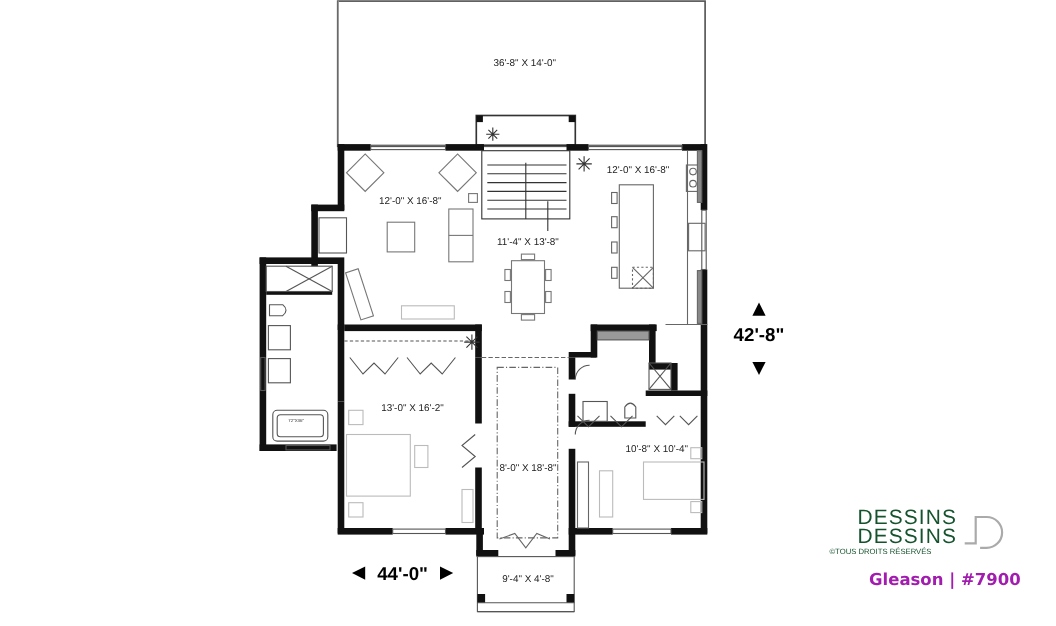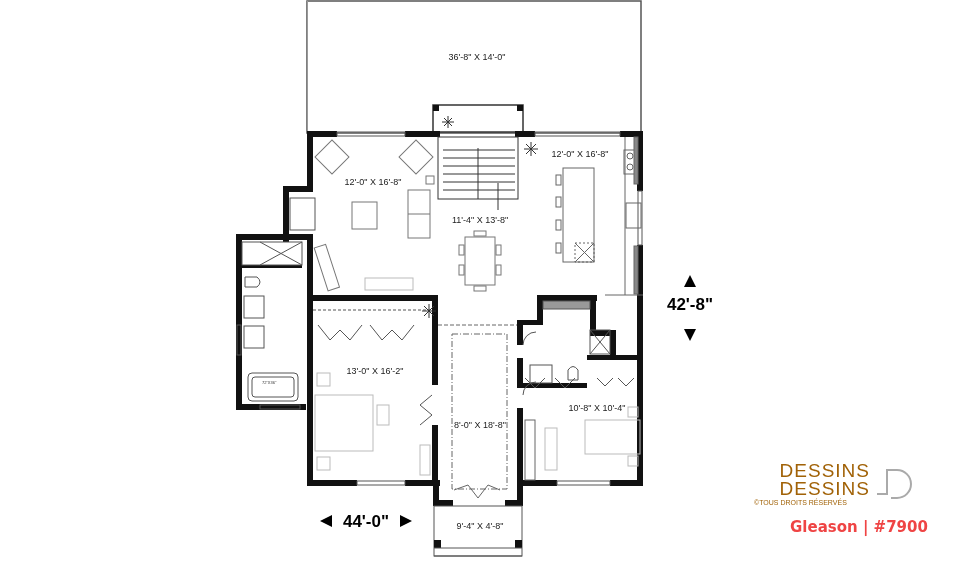--- a/index.html
+++ b/index.html
@@ -1,25 +1,25 @@
 <!DOCTYPE html>
 <html><head>
 <meta charset="utf-8">
 <style>
   html, body { margin:0; padding:0; background:#ffffff; }
   body { width:960px; height:569px; position:relative; overflow:hidden; font-family:"Liberation Sans", sans-serif; }
   svg { position:absolute; left:0; top:0; }
   .room-label { font-family:"Liberation Sans", sans-serif; font-size:9px; fill:#222; }
   .dim-label { font-family:"Liberation Sans", sans-serif; font-size:17px; font-weight:bold; fill:#000; }
-  .brand { position:absolute; left:752px; top:462px; width:150px; text-align:right; color:#a16207; font-family:"Liberation Sans", sans-serif; }
+  .brand { position:absolute; left:752px; top:462px; width:150px; text-align:right; color:#14532d; font-family:"Liberation Sans", sans-serif; }
   .brand .l1 { font-size:19px; letter-spacing:1px; line-height:18px; }
   .brand .l2 { font-size:19px; letter-spacing:1px; line-height:18px; }
   .brand .l3 { font-size:7px; line-height:10px; text-align:left; padding-left:2px; }
   .brand-logo { position:absolute; left:875px; top:464px; width:40px; height:38px; }
-  .plan-name { position:absolute; left:790px; top:518px; font-size:15px; font-weight:bold; color:#ef4444; font-family:"DejaVu Sans", sans-serif; }
+  .plan-name { position:absolute; left:790px; top:518px; font-size:15px; font-weight:bold; color:#a21caf; font-family:"DejaVu Sans", sans-serif; }
 </style>
 </head>
 <body>
 
 <svg width="960" height="569" viewBox="0 0 960 569">
 
   <g>
     <rect x="307" y="1" width="334" height="132" fill="none" stroke="#555" stroke-width="1.5"></rect>
     <rect x="307" y="1" width="1" height="132" fill="#999"></rect>
   </g>

